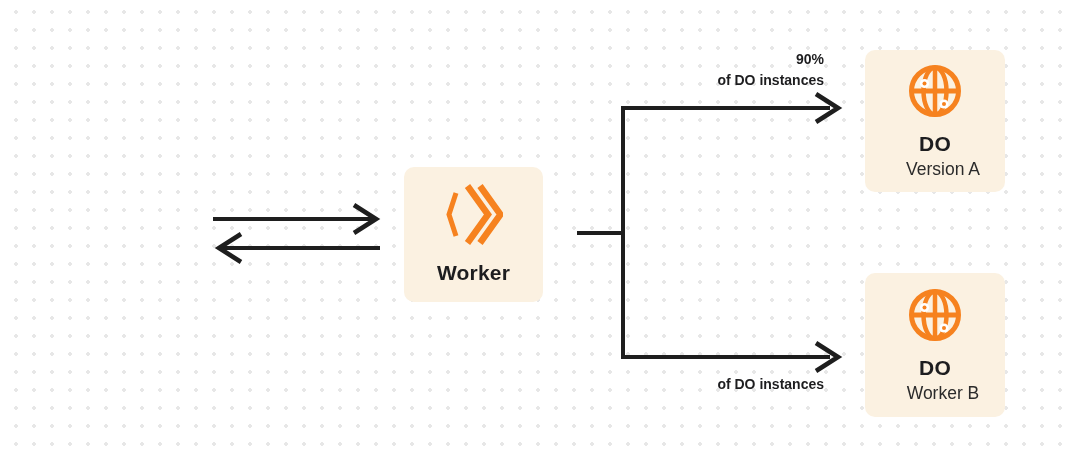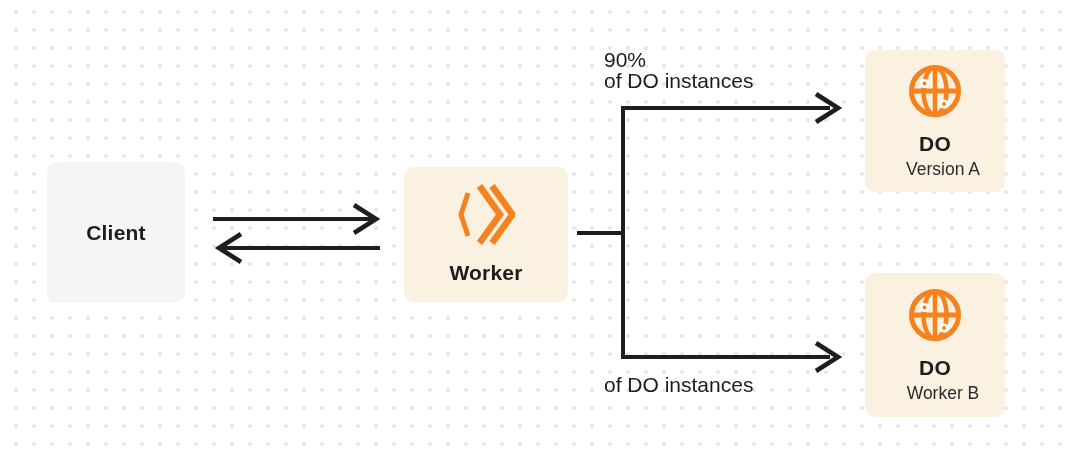--- a/index.html
+++ b/index.html
@@ -33,25 +33,25 @@
     display:flex;flex-direction:column;align-items:center;justify-content:center;
   }
   .node.gray{background:var(--gray-box);}
   .node.cream{background:var(--cream-box);}
   .node-title{font-size:21px;font-weight:700;color:var(--text);letter-spacing:.2px;}
   .node-subtitle{font-size:17.5px;font-weight:400;color:var(--subtext);margin-top:3px;margin-left:16px;}
   .icon{color:var(--orange);display:block;}
   .worker-icon-svg{margin-bottom:15px;}
   .globe-icon-svg{margin-bottom:13px;}
   .edge-label{
-    position:absolute;width:220px;text-align:left;
-    font-size:21px;font-weight:400;color:var(--text);line-height:21px;
+    position:absolute;width:220px;text-align:right;
+    font-size:14px;font-weight:700;color:var(--text);line-height:21px;
   }
   #client{left:47px;top:162px;width:138px;height:141px;}
-  #worker{left:404px;top:167px;width:164px;height:135px;}
+  #worker{left:404px;top:167px;width:139px;height:135px;}
   #do-a{left:865px;top:50px;width:140px;height:142px;}
   #do-b{left:865px;top:273px;width:140px;height:144px;}
   #label-top{left:604px;top:49px;}
   #label-bottom{left:604px;top:374px;}
 </style>
 </head>
 <body>
 
 <div class="canvas">
 
@@ -69,23 +69,20 @@
 
     <path class="wire" d="M577 233 L623 233"></path>
 
     <path class="wire" d="M830 108 L623 108 L623 357 L830 357"></path>
 
     <path class="wire-head" d="M816 94 L838 108 L816 122"></path>
 
     <path class="wire-head" d="M816 343 L838 357 L816 371"></path>
   </svg>
 
-  <div class="node gray" id="client">
-    <span class="node-title">Client</span>
-  </div>
 
   <div class="node cream" id="worker">
     <svg class="icon worker-icon-svg" width="58" height="62" viewBox="0 0 58 62" aria-hidden="true">
       <g stroke="currentColor" fill="none" stroke-linecap="butt" stroke-linejoin="miter">
         <path d="M11 9 L4 30.5 L11 52" stroke-width="5"></path>
         <path d="M22.5 2 L43 30.5 L22.5 59" stroke-width="6.5"></path>
         <path d="M35 2 L55.5 30.5 L35 59" stroke-width="6.5"></path>
       </g>
     </svg>
     <span class="node-title">Worker</span>

